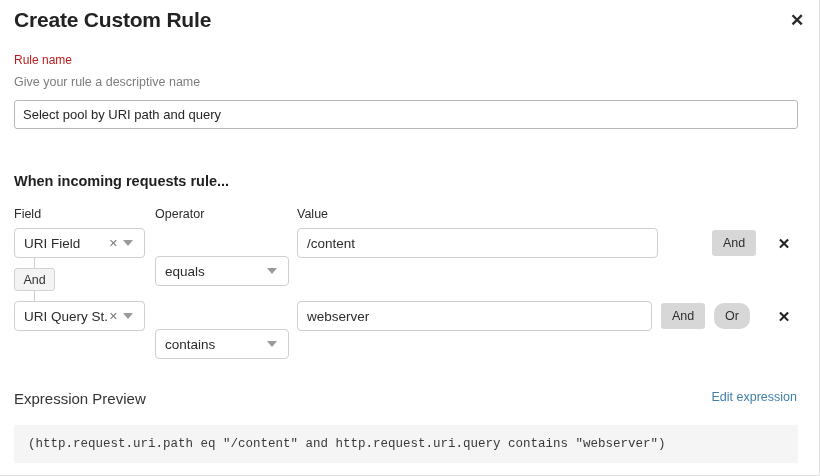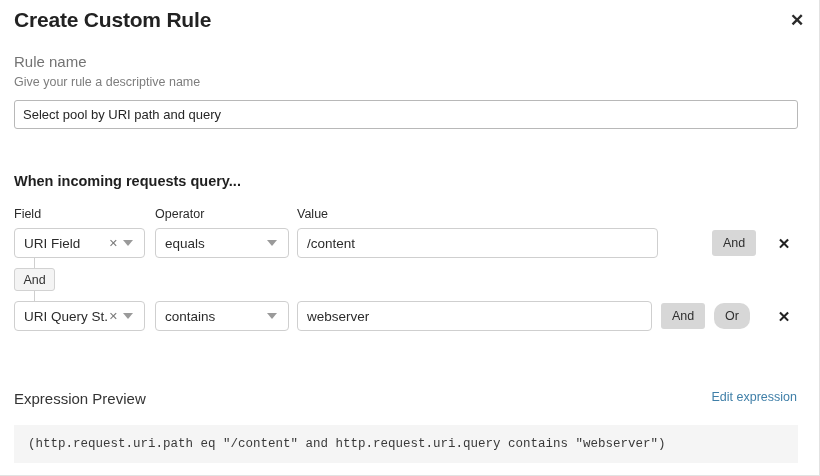--- a/index.html
+++ b/index.html
@@ -38,22 +38,22 @@
     color: #2a2a2a;
     font-size: 17px;
     font-weight: bold;
     line-height: 1;
     padding: 0;
   }
 
   
   .field-label {
     position: absolute;
-    font-size: 15px;
-    color: #737373;
+    font-size: 12px;
+    color: #b91c1c;
   }
   .field-hint {
     position: absolute;
     font-size: 12.5px;
     color: #7d7d7d;
   }
   .rule-name-input {
     position: absolute;
     left: 14px; top: 100px;
     width: 784px; height: 29px;
@@ -120,21 +120,21 @@
   .caret {
     flex: 0 0 auto;
     width: 0; height: 0;
     margin-right: 11px;
     border-left: 5px solid transparent;
     border-right: 5px solid transparent;
     border-top: 6px solid #9a9a9a;
   }
 
   .field-select { left: 14px; width: 131px; }
-  .operator-select { left: 155px; width: 134px; }
+  .operator-select { left: 155px; width: 134px; margin-top: 28px; }
 
   .value-input {
     position: absolute;
     height: 30px;
     border: 1px solid #cfcfcf;
     border-radius: 4px;
     background: #fff;
     font-family: "Liberation Sans", sans-serif;
     font-size: 13.5px;
     color: #2b2b2b;
@@ -229,21 +229,21 @@
 
 <div id="page">
 
   <div class="modal-title">Create Custom Rule</div>
   <button class="close-btn">✕</button>
 
   <div class="field-label" style="left:14px; top:53px;">Rule name</div>
   <div class="field-hint" style="left:14px; top:75px;">Give your rule a descriptive name</div>
   <input class="rule-name-input" type="text" value="Select pool by URI path and query" style="">
 
-  <div class="section-heading">When incoming requests query...</div>
+  <div class="section-heading">When incoming requests rule...</div>
 
   <div class="col-head field">Field</div>
   <div class="col-head operator">Operator</div>
   <div class="col-head value">Value</div>
 
   <div class="cond-row r1">
     <div class="select-box field-select">
       <span class="sel-text">URI Field</span>
       <span class="clear-x">✕</span>
       <span class="caret"></span>

